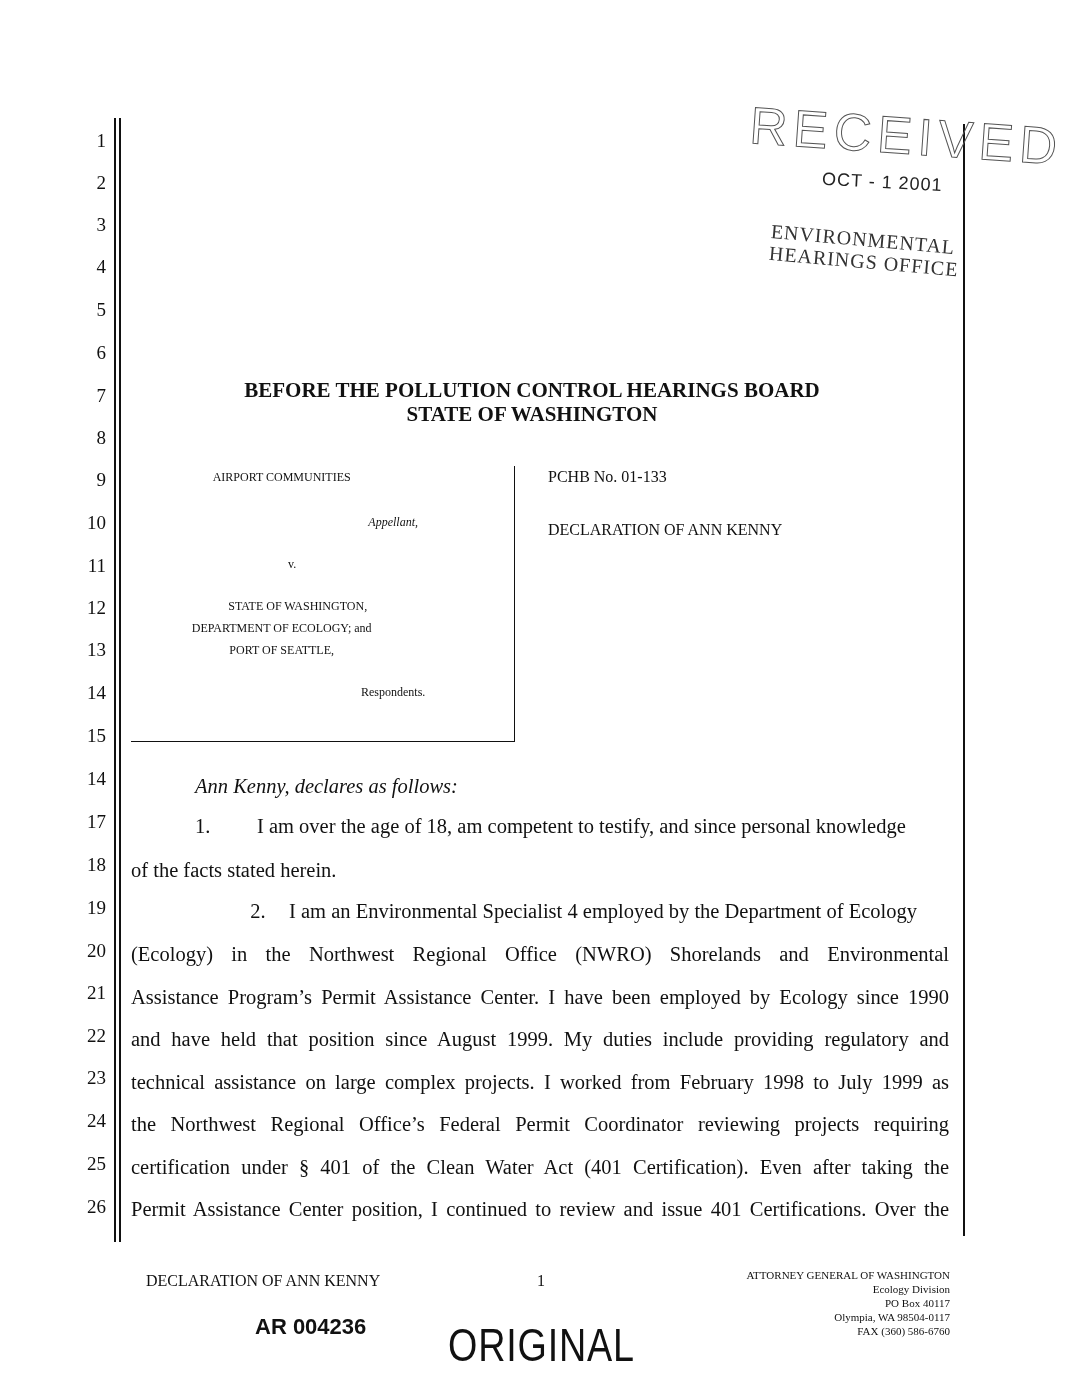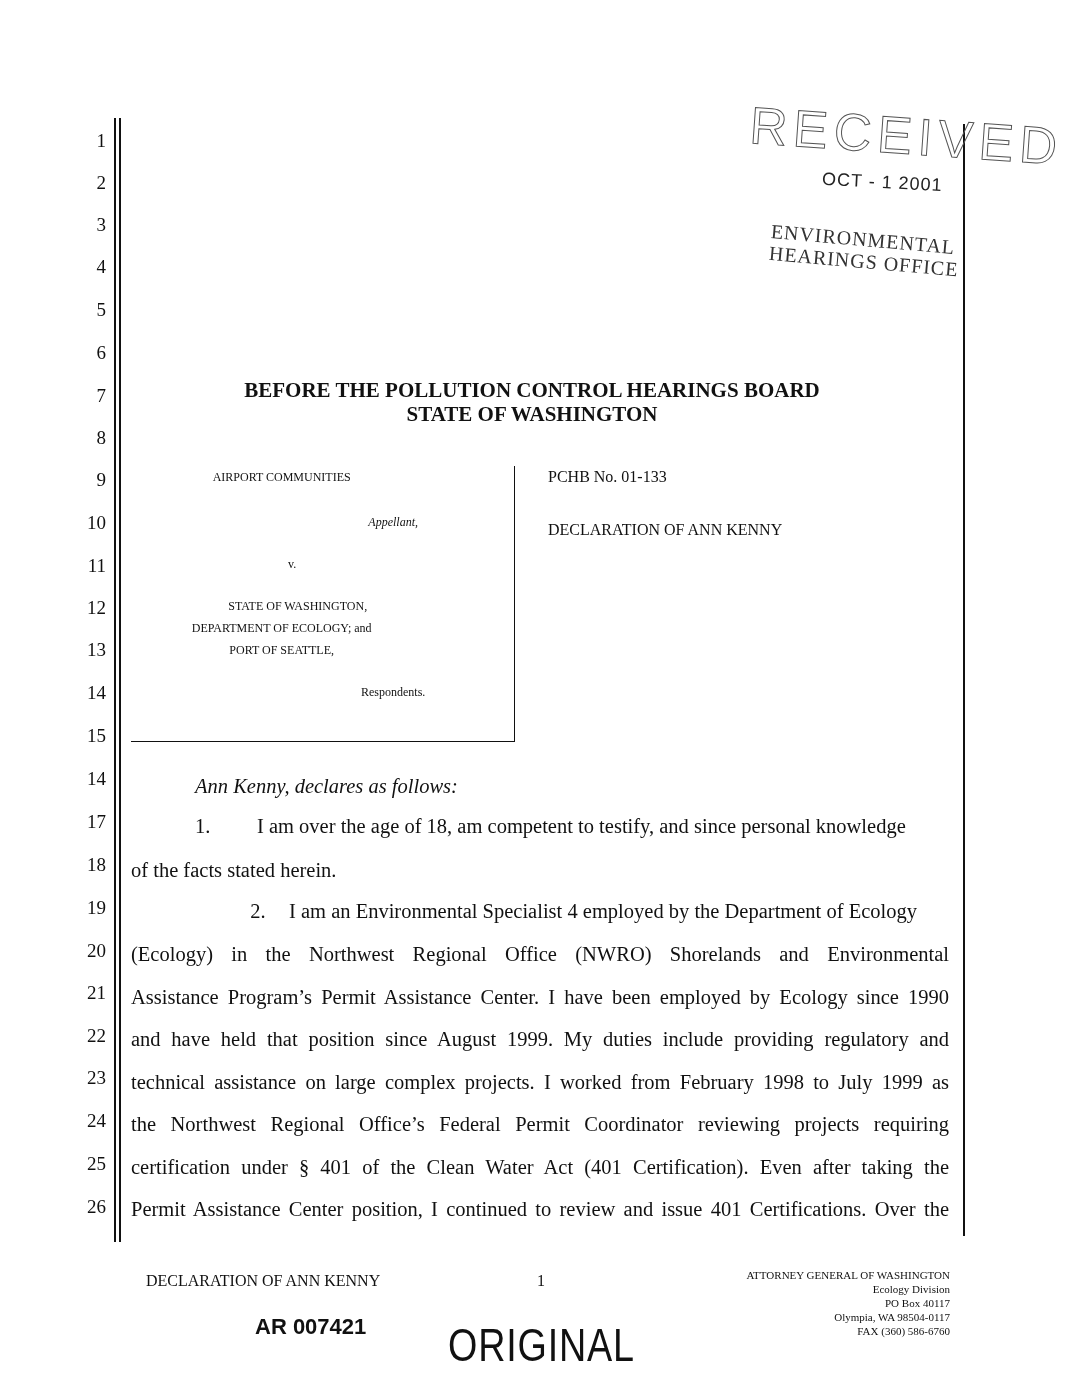--- a/index.html
+++ b/index.html
@@ -127,21 +127,21 @@
   <div class="body-line justify" style="top:1027px;">and have held that position since August 1999.  My duties include providing regulatory and</div>
   <div class="body-line justify" style="top:1070px;">technical assistance on large complex projects.  I worked from February 1998 to July 1999 as</div>
   <div class="body-line justify" style="top:1112px;">the Northwest Regional Office’s Federal Permit Coordinator reviewing projects requiring</div>
   <div class="body-line justify" style="top:1155px;">certification under § 401 of the Clean Water Act (401 Certification).  Even after taking the</div>
   <div class="body-line justify" style="top:1197px;">Permit Assistance Center position, I continued to review and issue 401 Certifications.  Over the</div>
 </div>
 
 <div>
   <div class="abs footer-title">DECLARATION OF ANN KENNY</div>
   <div class="abs footer-page">1</div>
-  <div class="abs footer-ar">AR 007421</div>
+  <div class="abs footer-ar">AR 004236</div>
   <div class="abs footer-original">ORIGINAL</div>
   <div class="abs footer-address">
     <div>ATTORNEY GENERAL OF WASHINGTON</div>
     <div>Ecology Division</div>
     <div>PO Box 40117</div>
     <div>Olympia, WA 98504-0117</div>
     <div>FAX (360)  586-6760</div>
   </div>
 </div>
 

